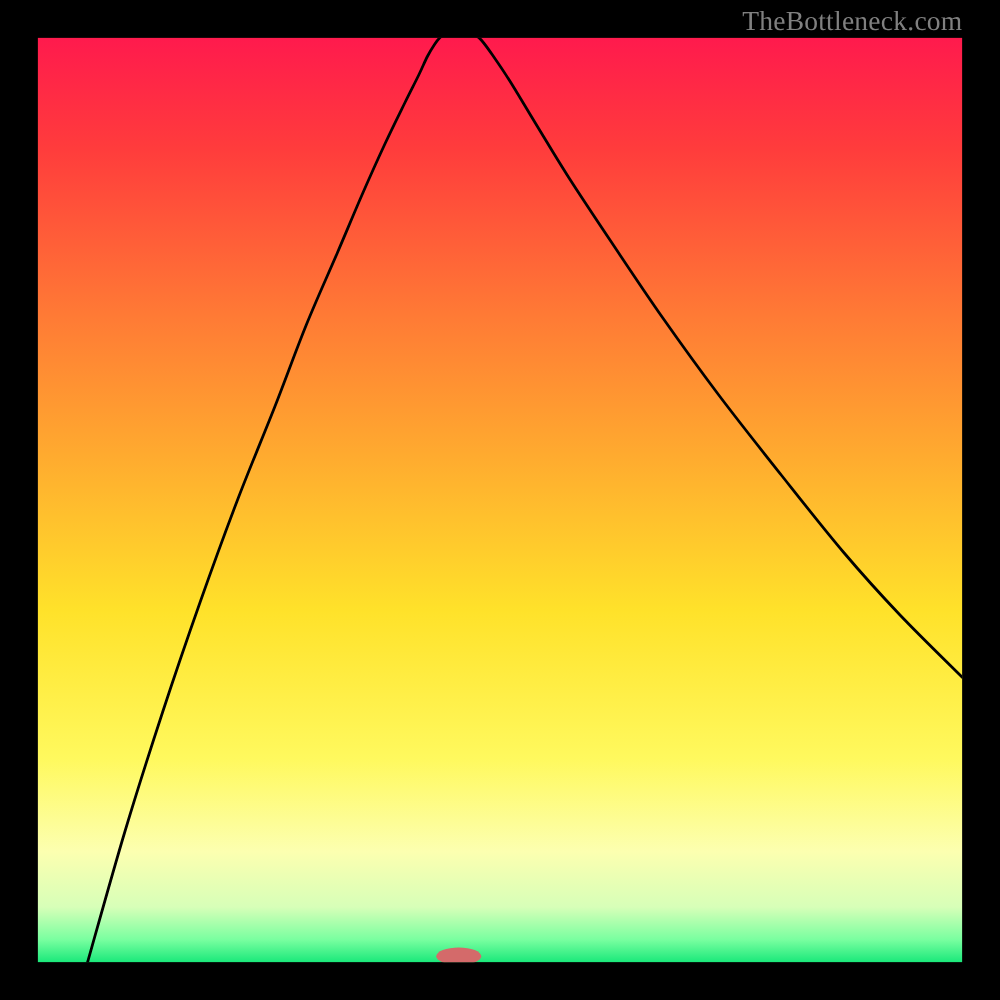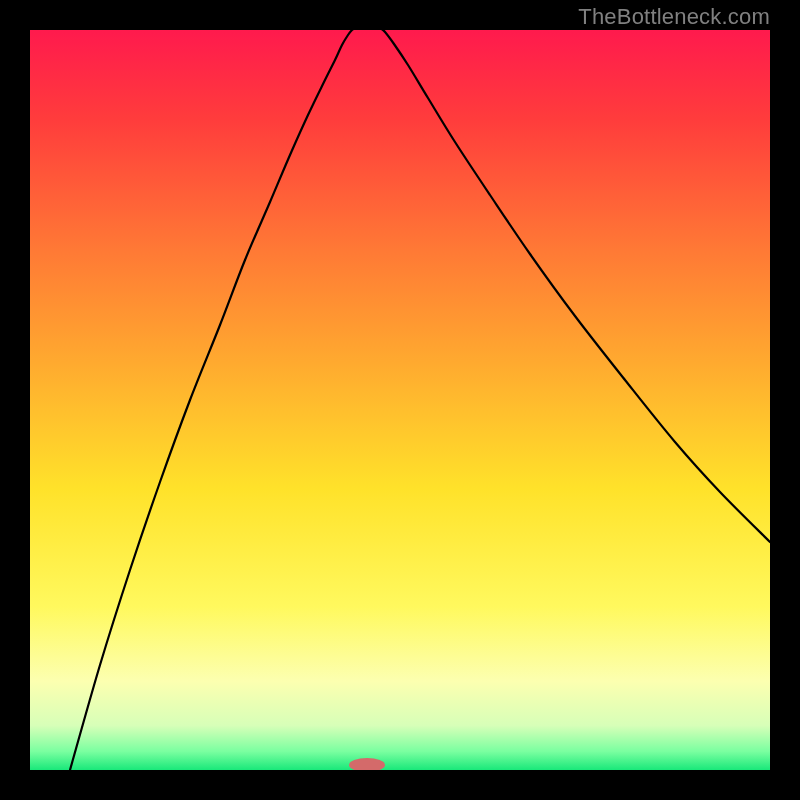--- a/index.html
+++ b/index.html
@@ -21,20 +21,21 @@
     overflow: hidden;
   }
   .attribution {
     position: absolute;
     top: 4px;
     right: 30px;
     color: #808080;
     font-size: 22px;
     font-weight: 500;
     letter-spacing: 0.2px;
+    font-family: Liberation Serif, serif;
   }
   svg {
     display: block;
   }
 </style>
 </head>
 <body>
 
 <div class="attribution">TheBottleneck.com</div>
 

